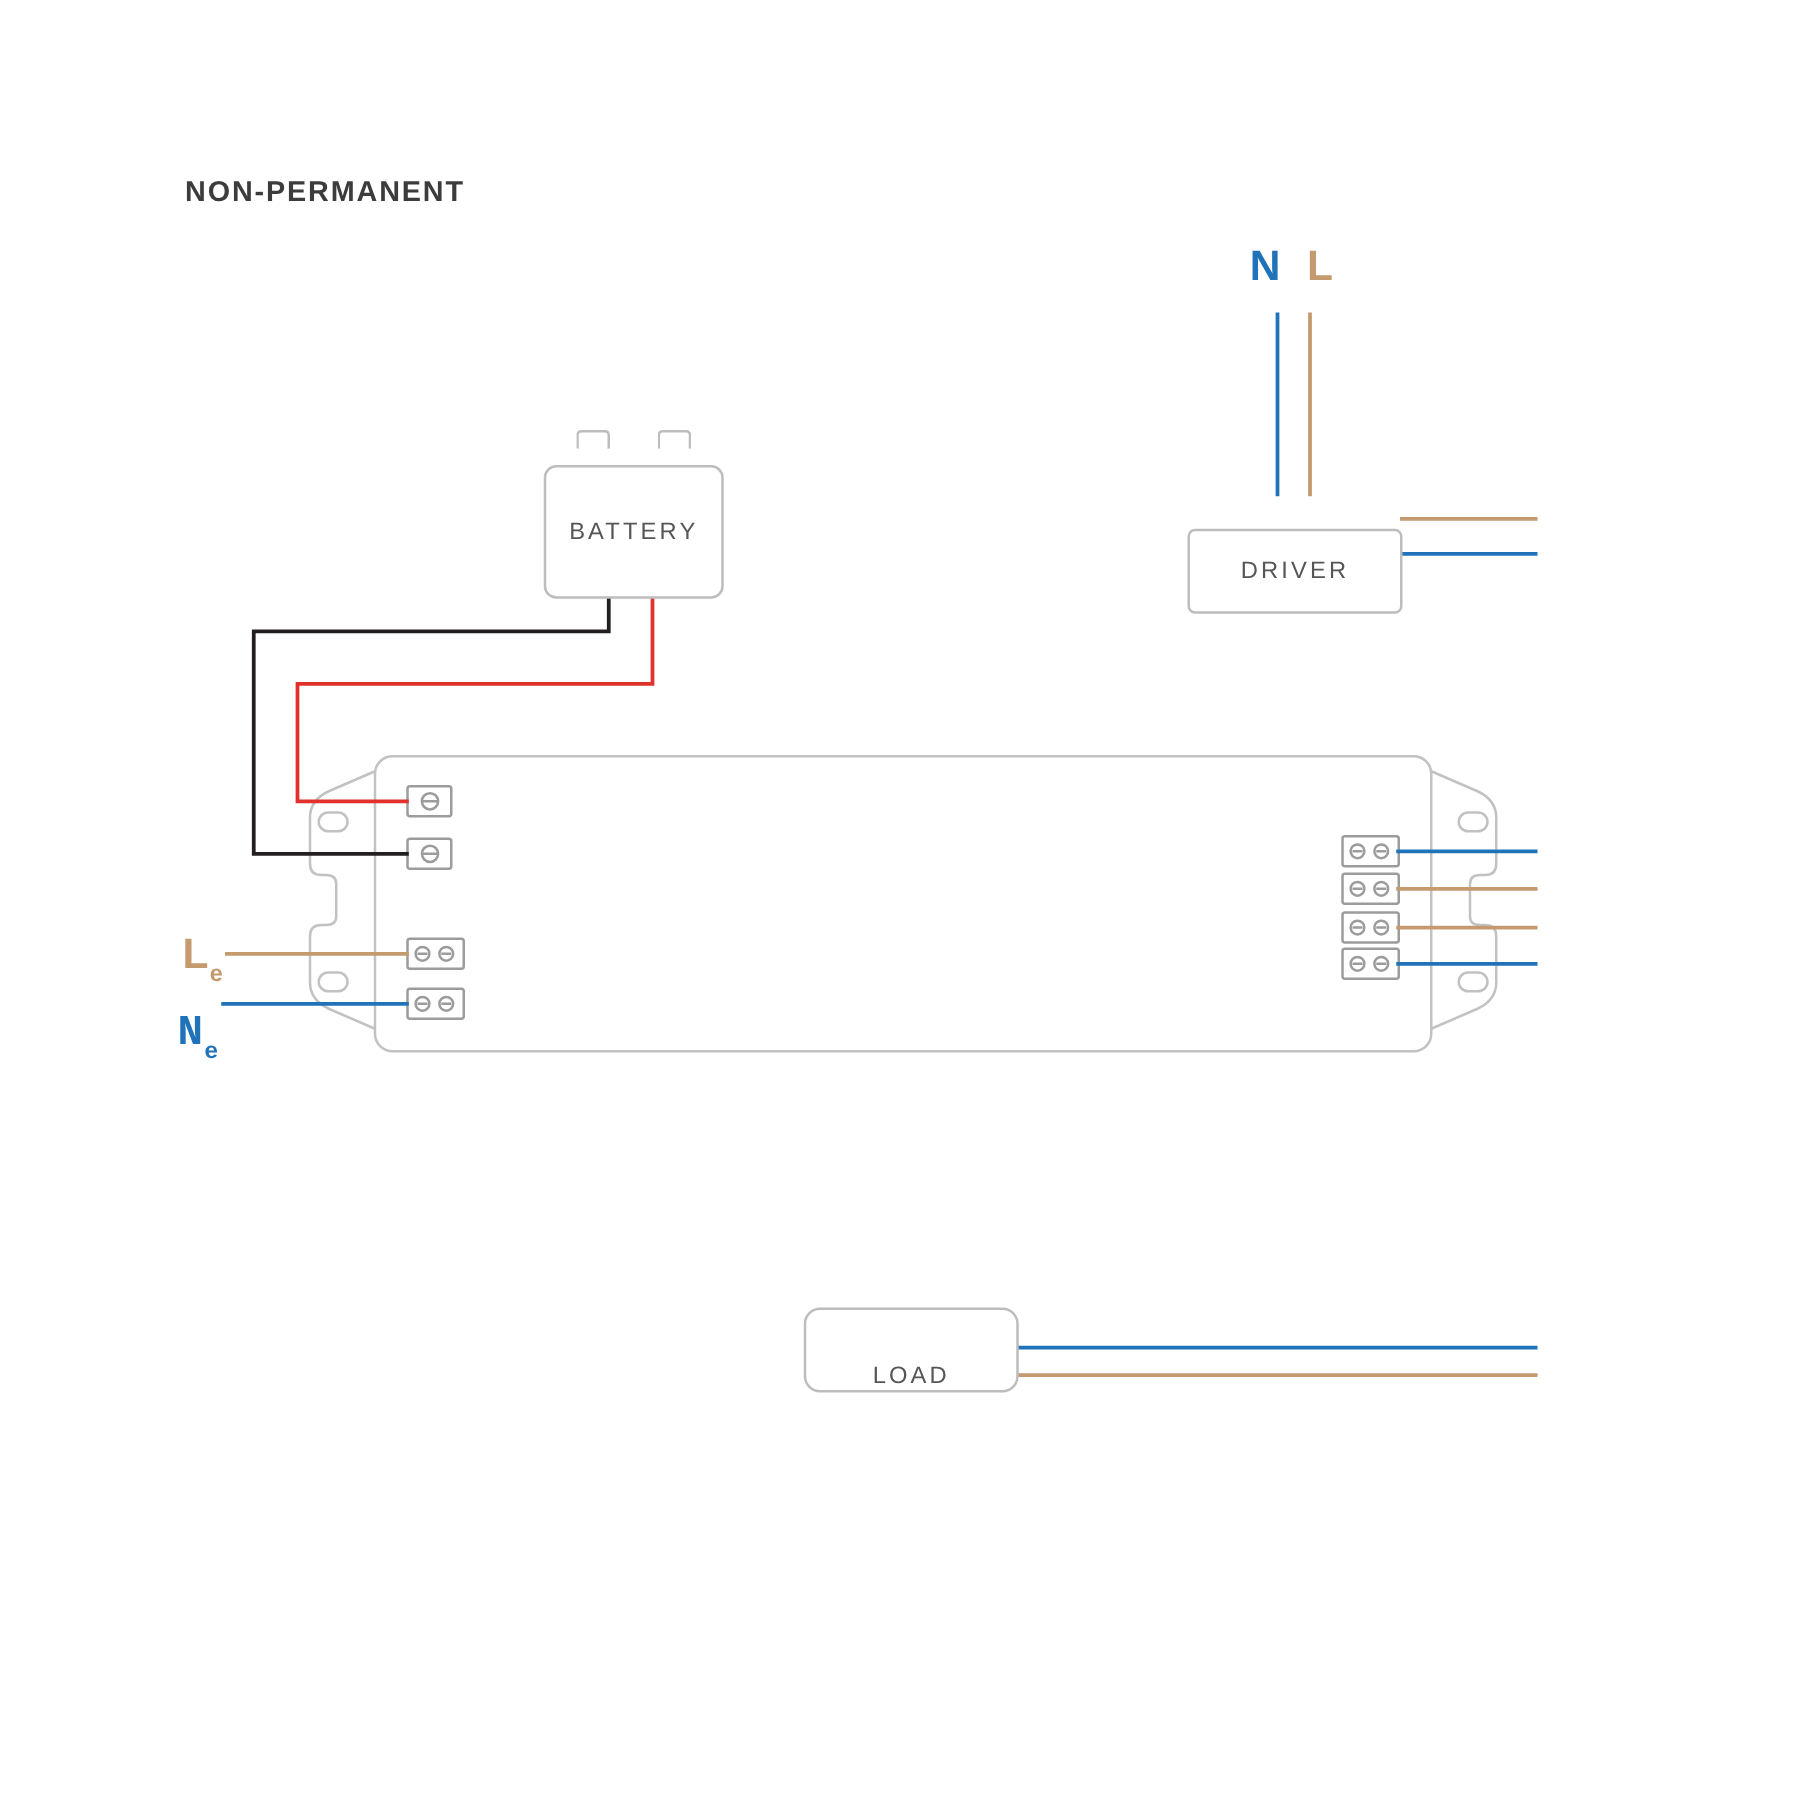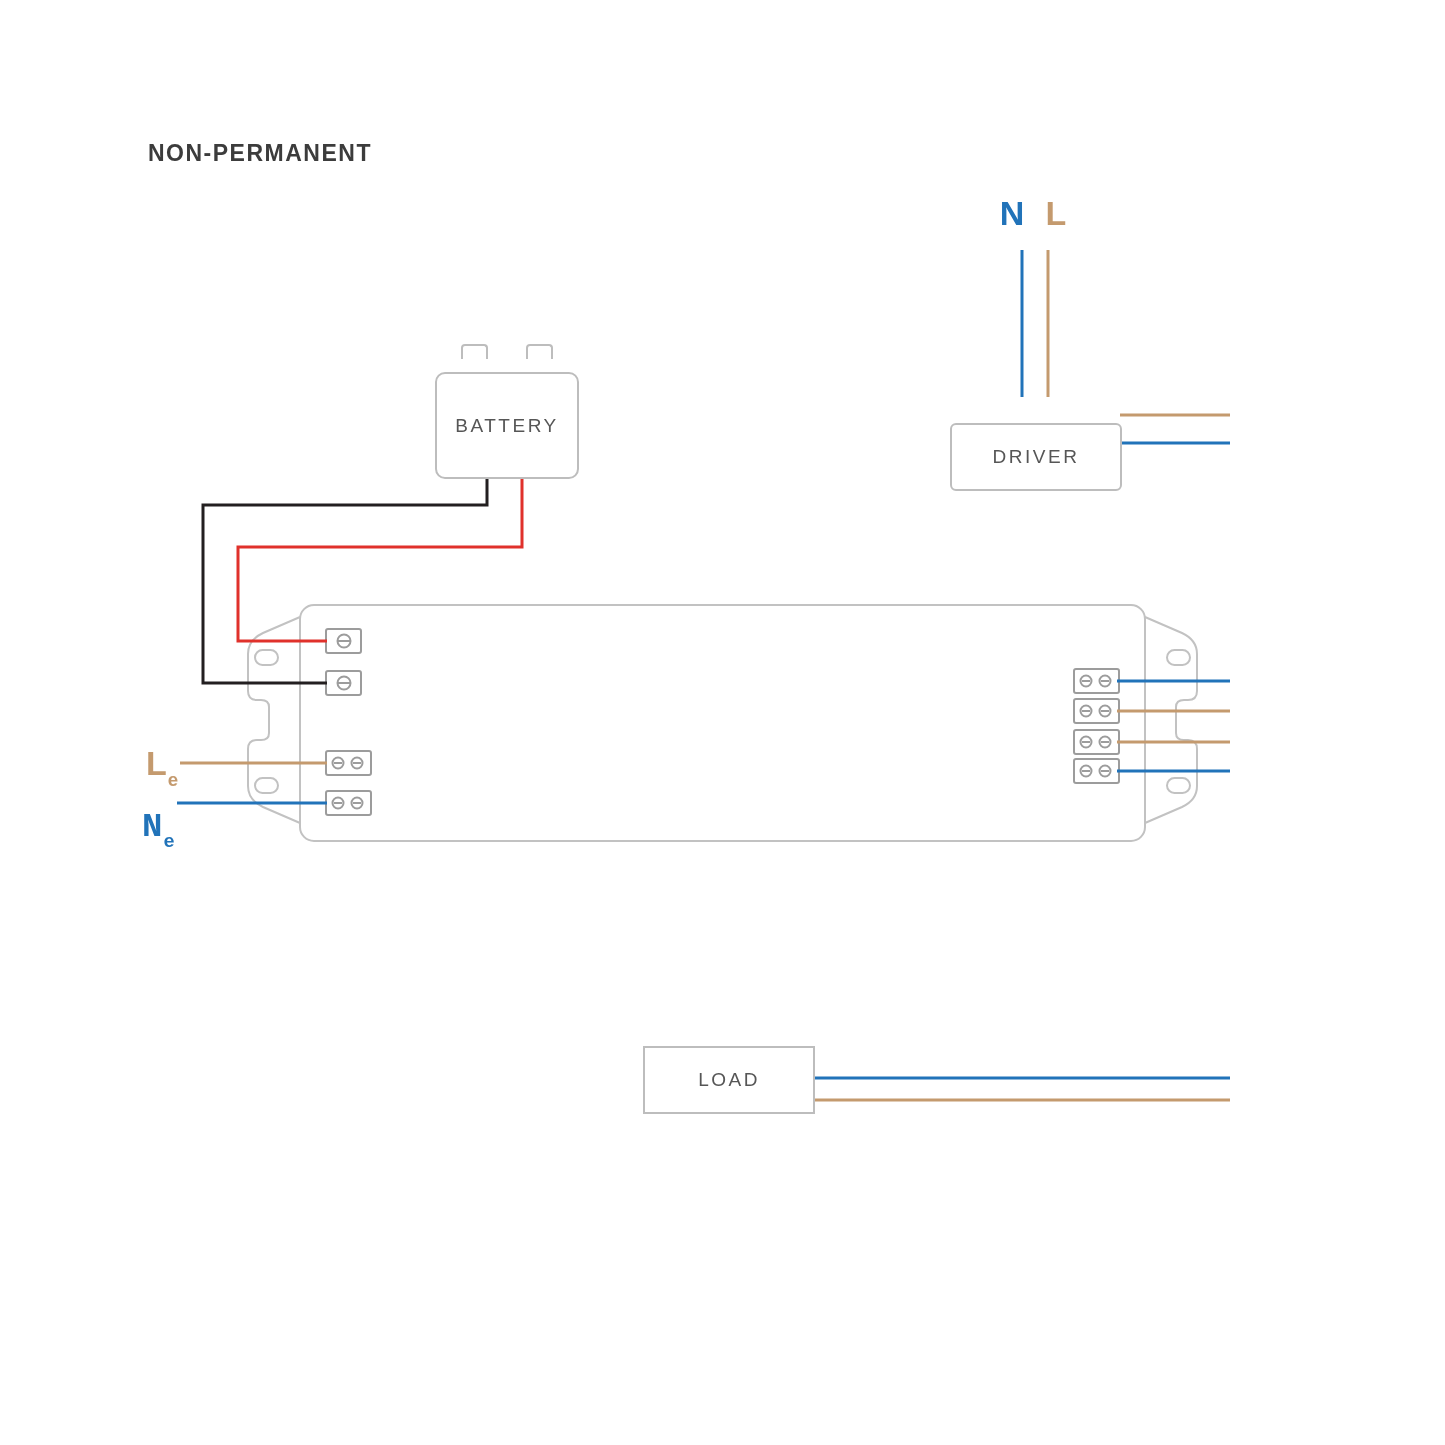--- a/index.html
+++ b/index.html
@@ -11,21 +11,21 @@
   .box{position:absolute;background:#fff;border:2px solid #bdbdbd;display:flex;
        align-items:center;justify-content:center;color:#565656;font-size:19px;
        letter-spacing:2.5px;z-index:2;box-sizing:border-box;}
   .battery{left:435px;top:372px;width:144px;height:107px;border-radius:10px;}
   .tab{position:absolute;background:#fff;border:2px solid #bdbdbd;
        border-radius:4px 4px 0 0;border-bottom:none;width:27px;height:15px;
        z-index:2;box-sizing:border-box;}
   .tab1{left:461px;top:344px;}
   .tab2{left:526px;top:344px;}
   .driver{left:950px;top:395px;width:172px;height:68px;border-radius:6px;margin-top:28px;}
-  .load{left:643px;top:1046px;width:172px;height:68px;border-radius:0;}
+  .load{left:643px;top:1046px;width:172px;height:68px;border-radius:13px;align-items:flex-end;}
   .big-label{position:absolute;font-size:34px;font-weight:bold;z-index:3;}
   .center-x{transform:translateX(-50%);}
   .blue{color:#2173b9;}
   .tan{color:#c49a6e;}
   .big-label sub{font-size:0.55em;position:relative;top:3px;left:1px;}
   .shape{fill:#ffffff;stroke-width:2;}
   .hole{fill:#ffffff;stroke-width:2;}
   .term{fill:#ffffff;stroke-width:2;}
   .screw{fill:#ffffff;stroke-width:2;}
   .slot{stroke-width:2;fill:none;}

